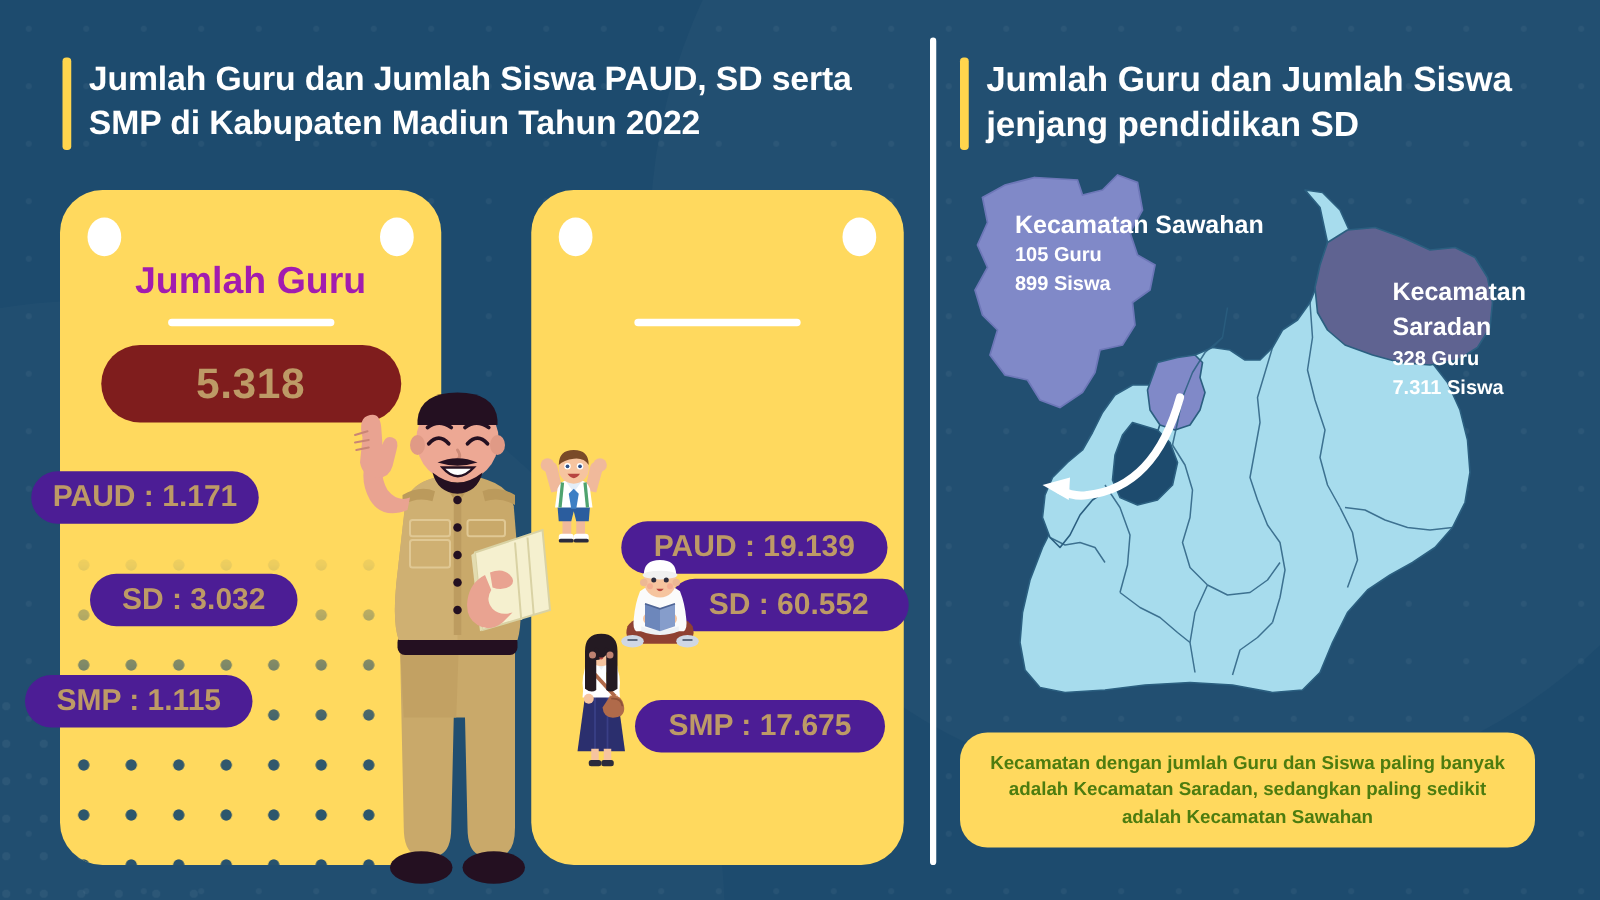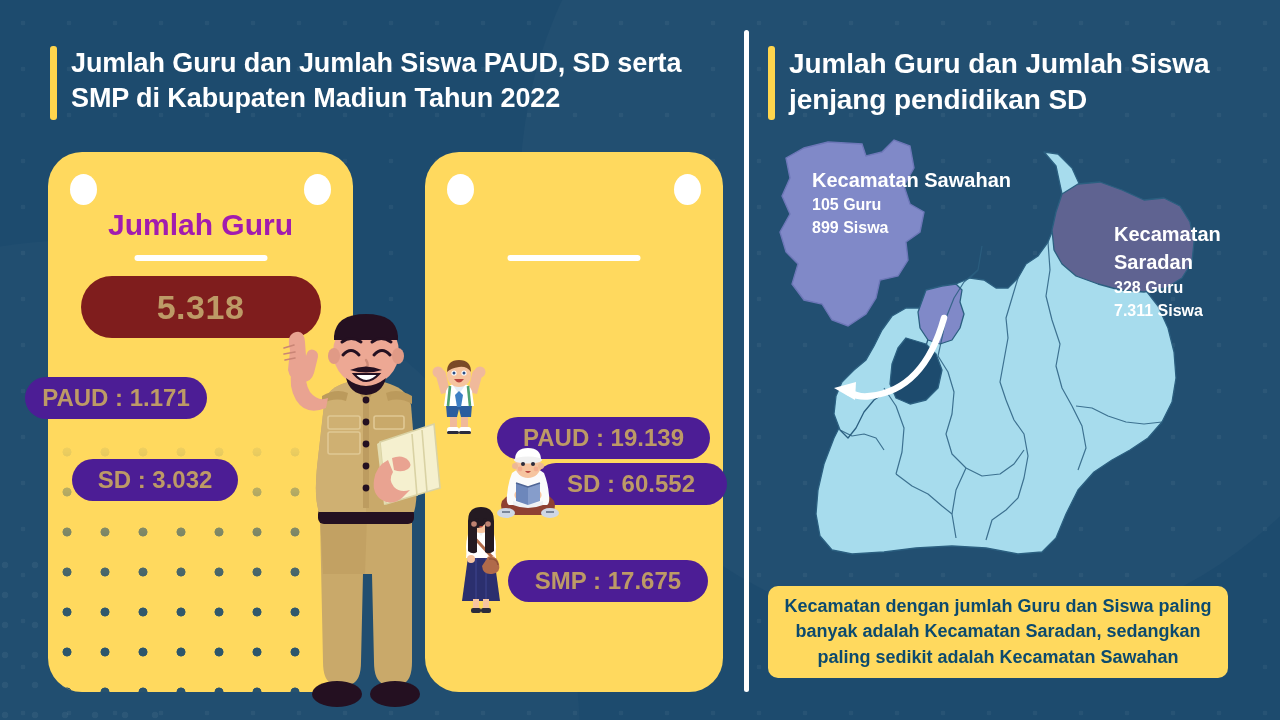--- a/index.html
+++ b/index.html
@@ -126,24 +126,24 @@
   #map-svg{position:absolute;left:0;top:0;width:504px;height:430px;}
   .map-anno{position:absolute;color:#ffffff;font-weight:bold;font-size:16px;line-height:1.42;}
   #anno-sawahan{left:56px;top:28px;}
   #anno-saradan{left:318px;top:82px;margin-left:40px;}
   .map-anno .l1{font-size:20px;}
   .map-anno .l2,.map-anno .l3{font-size:16px;}
 
   
   #caption{
     position:absolute;left:768px;top:586px;width:460px;height:92px;
-    background:#ffd95e;border-radius:10px;
+    background:#ffd95e;border-radius:22px;
     display:flex;align-items:center;justify-content:center;
     text-align:center;padding:0 14px;box-sizing:border-box;
-    color:#0c4a6e;font-weight:bold;font-size:18px;line-height:1.42;
+    color:#4d7c0f;font-weight:bold;font-size:15px;line-height:1.42;
   }
 </style>
 </head>
 <body>
 
 <div id="stage">
 
   <div class="bg-swoosh"></div>
   <div class="bg-swoosh2"></div>
   <div class="bg-dots"></div>
@@ -344,20 +344,21 @@
 
     <circle cx="27" cy="15" r="1.8" fill="#241a22"></circle>
     <circle cx="35" cy="15" r="1.8" fill="#241a22"></circle>
 
     <path d="M29 21 q2 3 4 0 z" fill="#b8453f"></path>
   </svg>
 
   <div class="abs-pill-layer">
     <div class="minipill" id="g-paud">PAUD : 1.171</div>
     <div class="minipill" id="g-sd">SD : 3.032</div>
+    <div class="minipill" id="g-smp">SMP : 1.115</div>
 
     <div class="minipill" id="s-paud">PAUD : 19.139</div>
     <div class="minipill" id="s-sd">SD : 60.552</div>
     <div class="minipill" id="s-smp">SMP : 17.675</div>
   </div>
 
   <div id="map-panel">
     <svg id="map-svg" viewBox="0 0 504 430">
       <g stroke="#2b5f80" stroke-width="1.3" stroke-linejoin="round">
 

